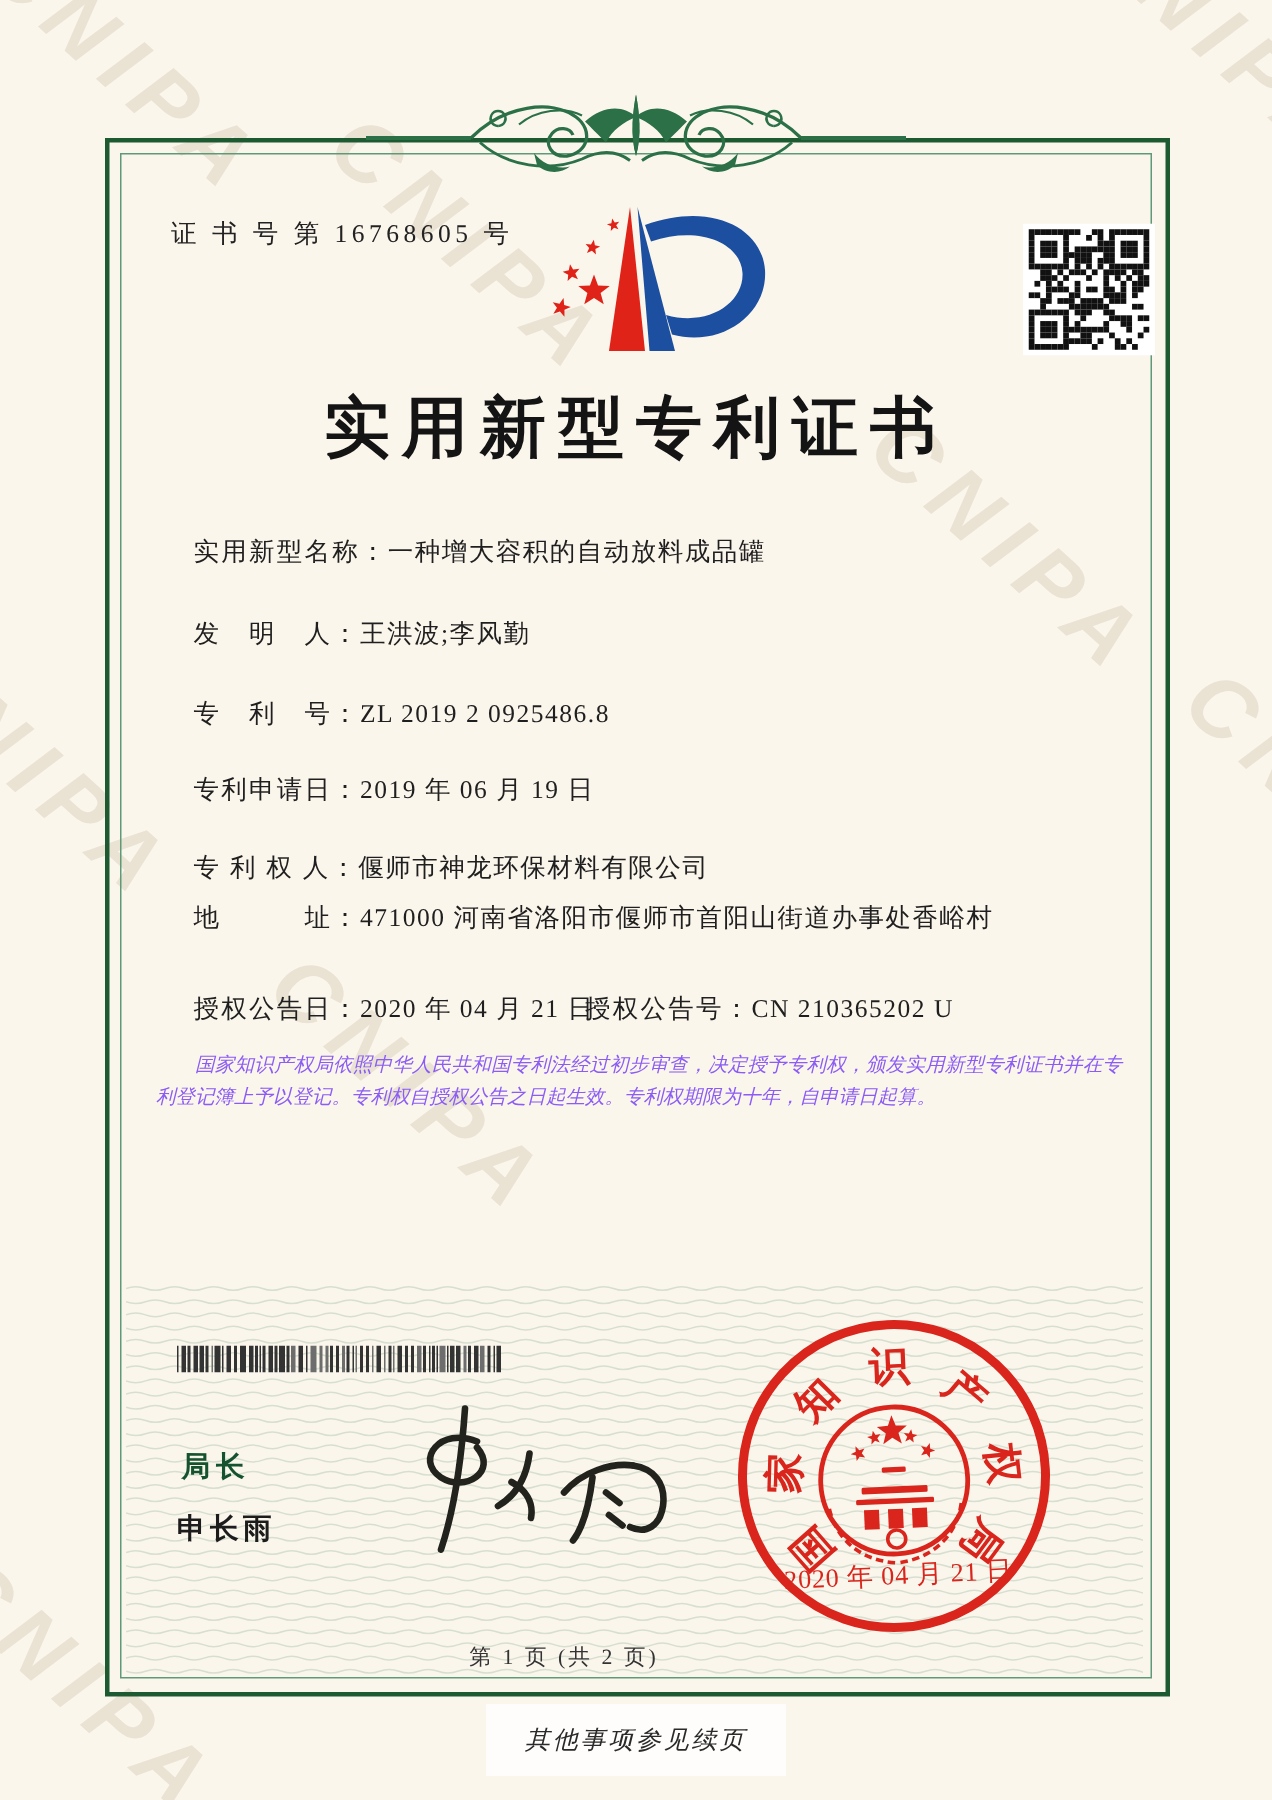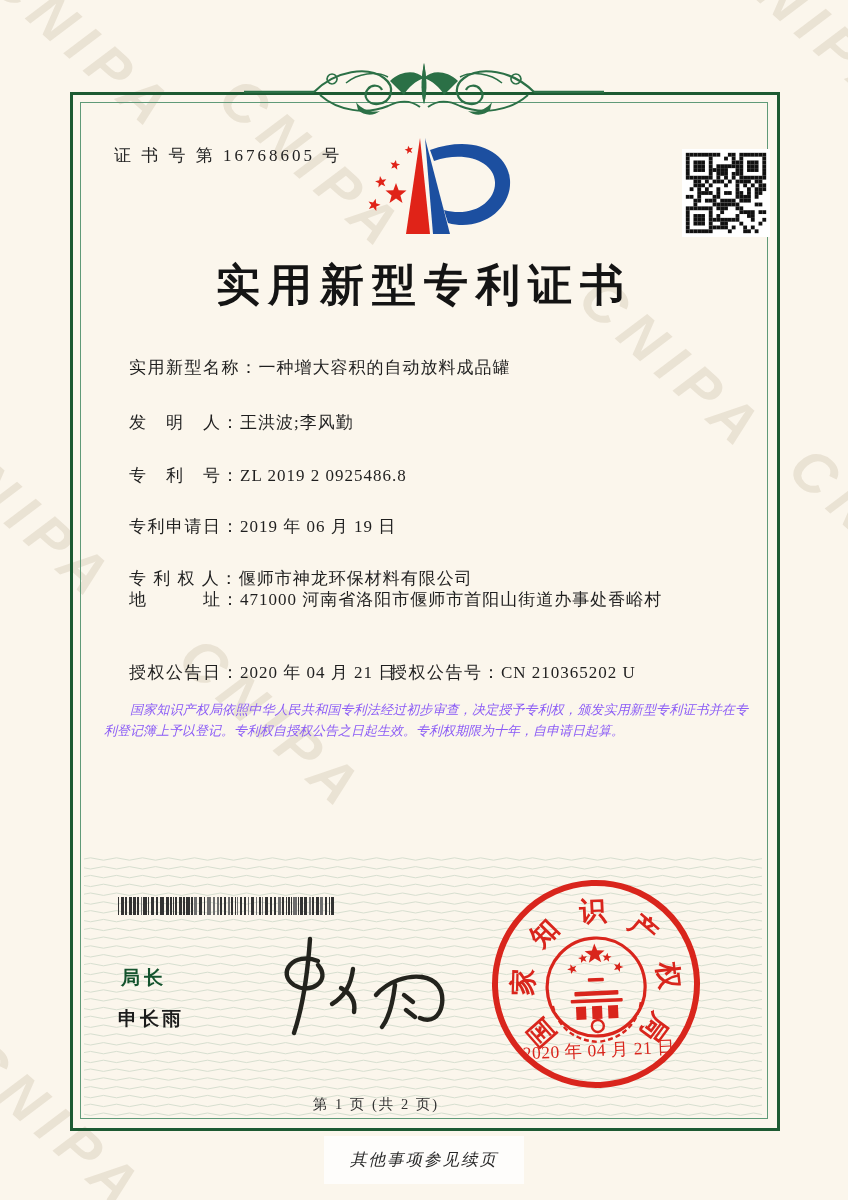--- a/index.html
+++ b/index.html
@@ -400,21 +400,21 @@
     </div>
     <div class="frow" style="top:464px;">
       <span class="lab">专　利　号：</span><span class="val">ZL 2019 2 0925486.8</span>
     </div>
     <div class="frow" style="top:515px;">
       <span class="lab">专利申请日：</span><span class="val">2019 年 06 月 19 日</span>
     </div>
     <div class="frow" style="top:567px;">
       <span class="lab">专 利 权 人：</span><span class="val">偃师市神龙环保材料有限公司</span>
     </div>
-    <div class="frow" style="top:588px;">
+    <div class="frow" style="top:600px;">
       <span class="lab">地　　　址：</span><span class="val">471000 河南省洛阳市偃师市首阳山街道办事处香峪村</span>
     </div>
     <div class="frow" style="top:661px;">
       <span class="lab">授权公告日：</span><span class="val">2020 年 04 月 21 日</span>
     </div>
     <div class="frow" style="top:661px;left:378px;">
       <span class="lab">授权公告号：</span><span class="val">CN 210365202 U</span>
     </div>
   </div>
 

